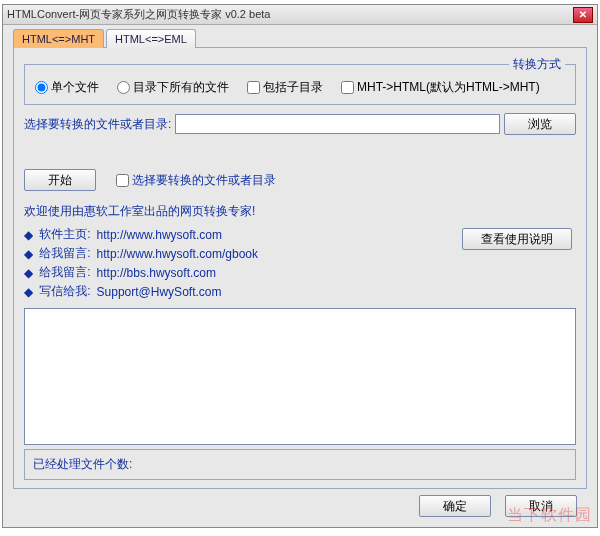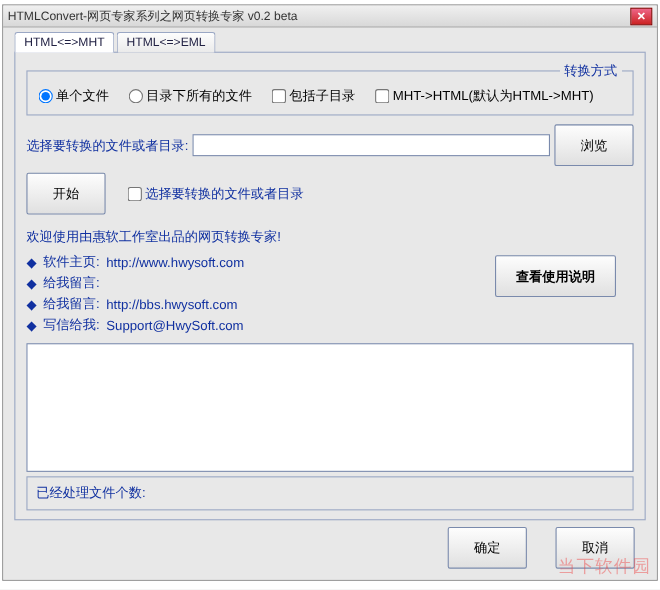--- a/index.html
+++ b/index.html
@@ -61,21 +61,21 @@
   background: linear-gradient(#fdfdfd, #eaeaea);
   border: 1px solid #9aa7c4;
   border-bottom: none;
   border-radius: 3px 3px 0 0;
   font-size: 11px;
   color: #224;
   cursor: pointer;
   position: relative;
 }
 .tab.active {
-  background: #ffffff;
+  background: #fdba74;
   z-index: 2;
 }
 .tab-panel {
   border: 1px solid #9aa7c4;
   background: #e8e8e8;
   padding: 8px 10px 8px 10px;
   margin-top: -1px;
   flex: 1;
   display: flex;
   flex-direction: column;
@@ -103,42 +103,41 @@
 .label-blue { color: #1030a0; }
 input[type=text].path {
   flex: 1;
   height: 20px;
   border: 1px solid #7a8aac;
   background: #fff;
   padding: 0 3px;
   font-size: 12px;
 }
 .btn {
-  height: 38px;
+  height: 22px;
   min-width: 72px;
   padding: 0 12px;
   background: linear-gradient(#fdfdfd, #e0e0e0);
   border: 1px solid #7a8aac;
   border-radius: 2px;
   font-size: 12px;
   cursor: pointer;
 }
-.check-row { display: flex; align-items: center; gap: 20px; }
+.check-row { display: flex; align-items: center; gap: 20px; margin-top: 28px; }
 .welcome { color: #1030a0; margin: 6px 0 4px 0; }
 .links { margin-bottom: 4px; }
 .link-row { display: flex; align-items: center; gap: 6px; margin: 2px 0; }
 .link-row .lab { color: #1030a0; }
 .link-row .url { color: #1030a0; }
 .diamond { color: #1030a0; }
 .help-btn-wrap { position: relative; }
 .help-btn {
   position: absolute;
-  right: 16px;
+  right: 4px;
   top: 4px;
-  font-weight: bold;
 }
 .textarea-wrap {
   flex: 1;
   min-height: 110px;
   position: relative;
   margin: 2px 0 4px 0;
 }
 textarea.log {
   width: 100%;
   height: 100%;
@@ -151,21 +150,21 @@
 }
 fieldset.processed {
   border: 1px solid #9aa7c4;
   padding: 6px 8px;
   font-size: 12px;
   color: #1030a0;
 }
 .bottom-btns {
   display: flex;
   justify-content: flex-end;
-  gap: 26px;
+  gap: 14px;
   padding: 6px 10px 4px 0;
   align-items: center;
 }
 .watermark {
   position: absolute;
   right: 8px;
   bottom: 10px;
   color: #ef4444;
   font-size: 16px;
   pointer-events: none;
@@ -235,20 +234,21 @@
       <div class="links help-btn-wrap">
         <button class="btn help-btn" style="min-width:110px"><span>查看使用说明</span></button>
         <div class="link-row">
           <span class="diamond">◆</span>
           <span class="lab">软件主页:</span>
           <span class="url">http://www.hwysoft.com</span>
         </div>
         <div class="link-row">
           <span class="diamond">◆</span>
           <span class="lab">给我留言:</span>
+          <span class="url">http://www.hwysoft.com/gbook</span>
         </div>
         <div class="link-row">
           <span class="diamond">◆</span>
           <span class="lab">给我留言:</span>
           <span class="url">http://bbs.hwysoft.com</span>
         </div>
         <div class="link-row">
           <span class="diamond">◆</span>
           <span class="lab">写信给我:</span>
           <span class="url">Support@HwySoft.com</span>

